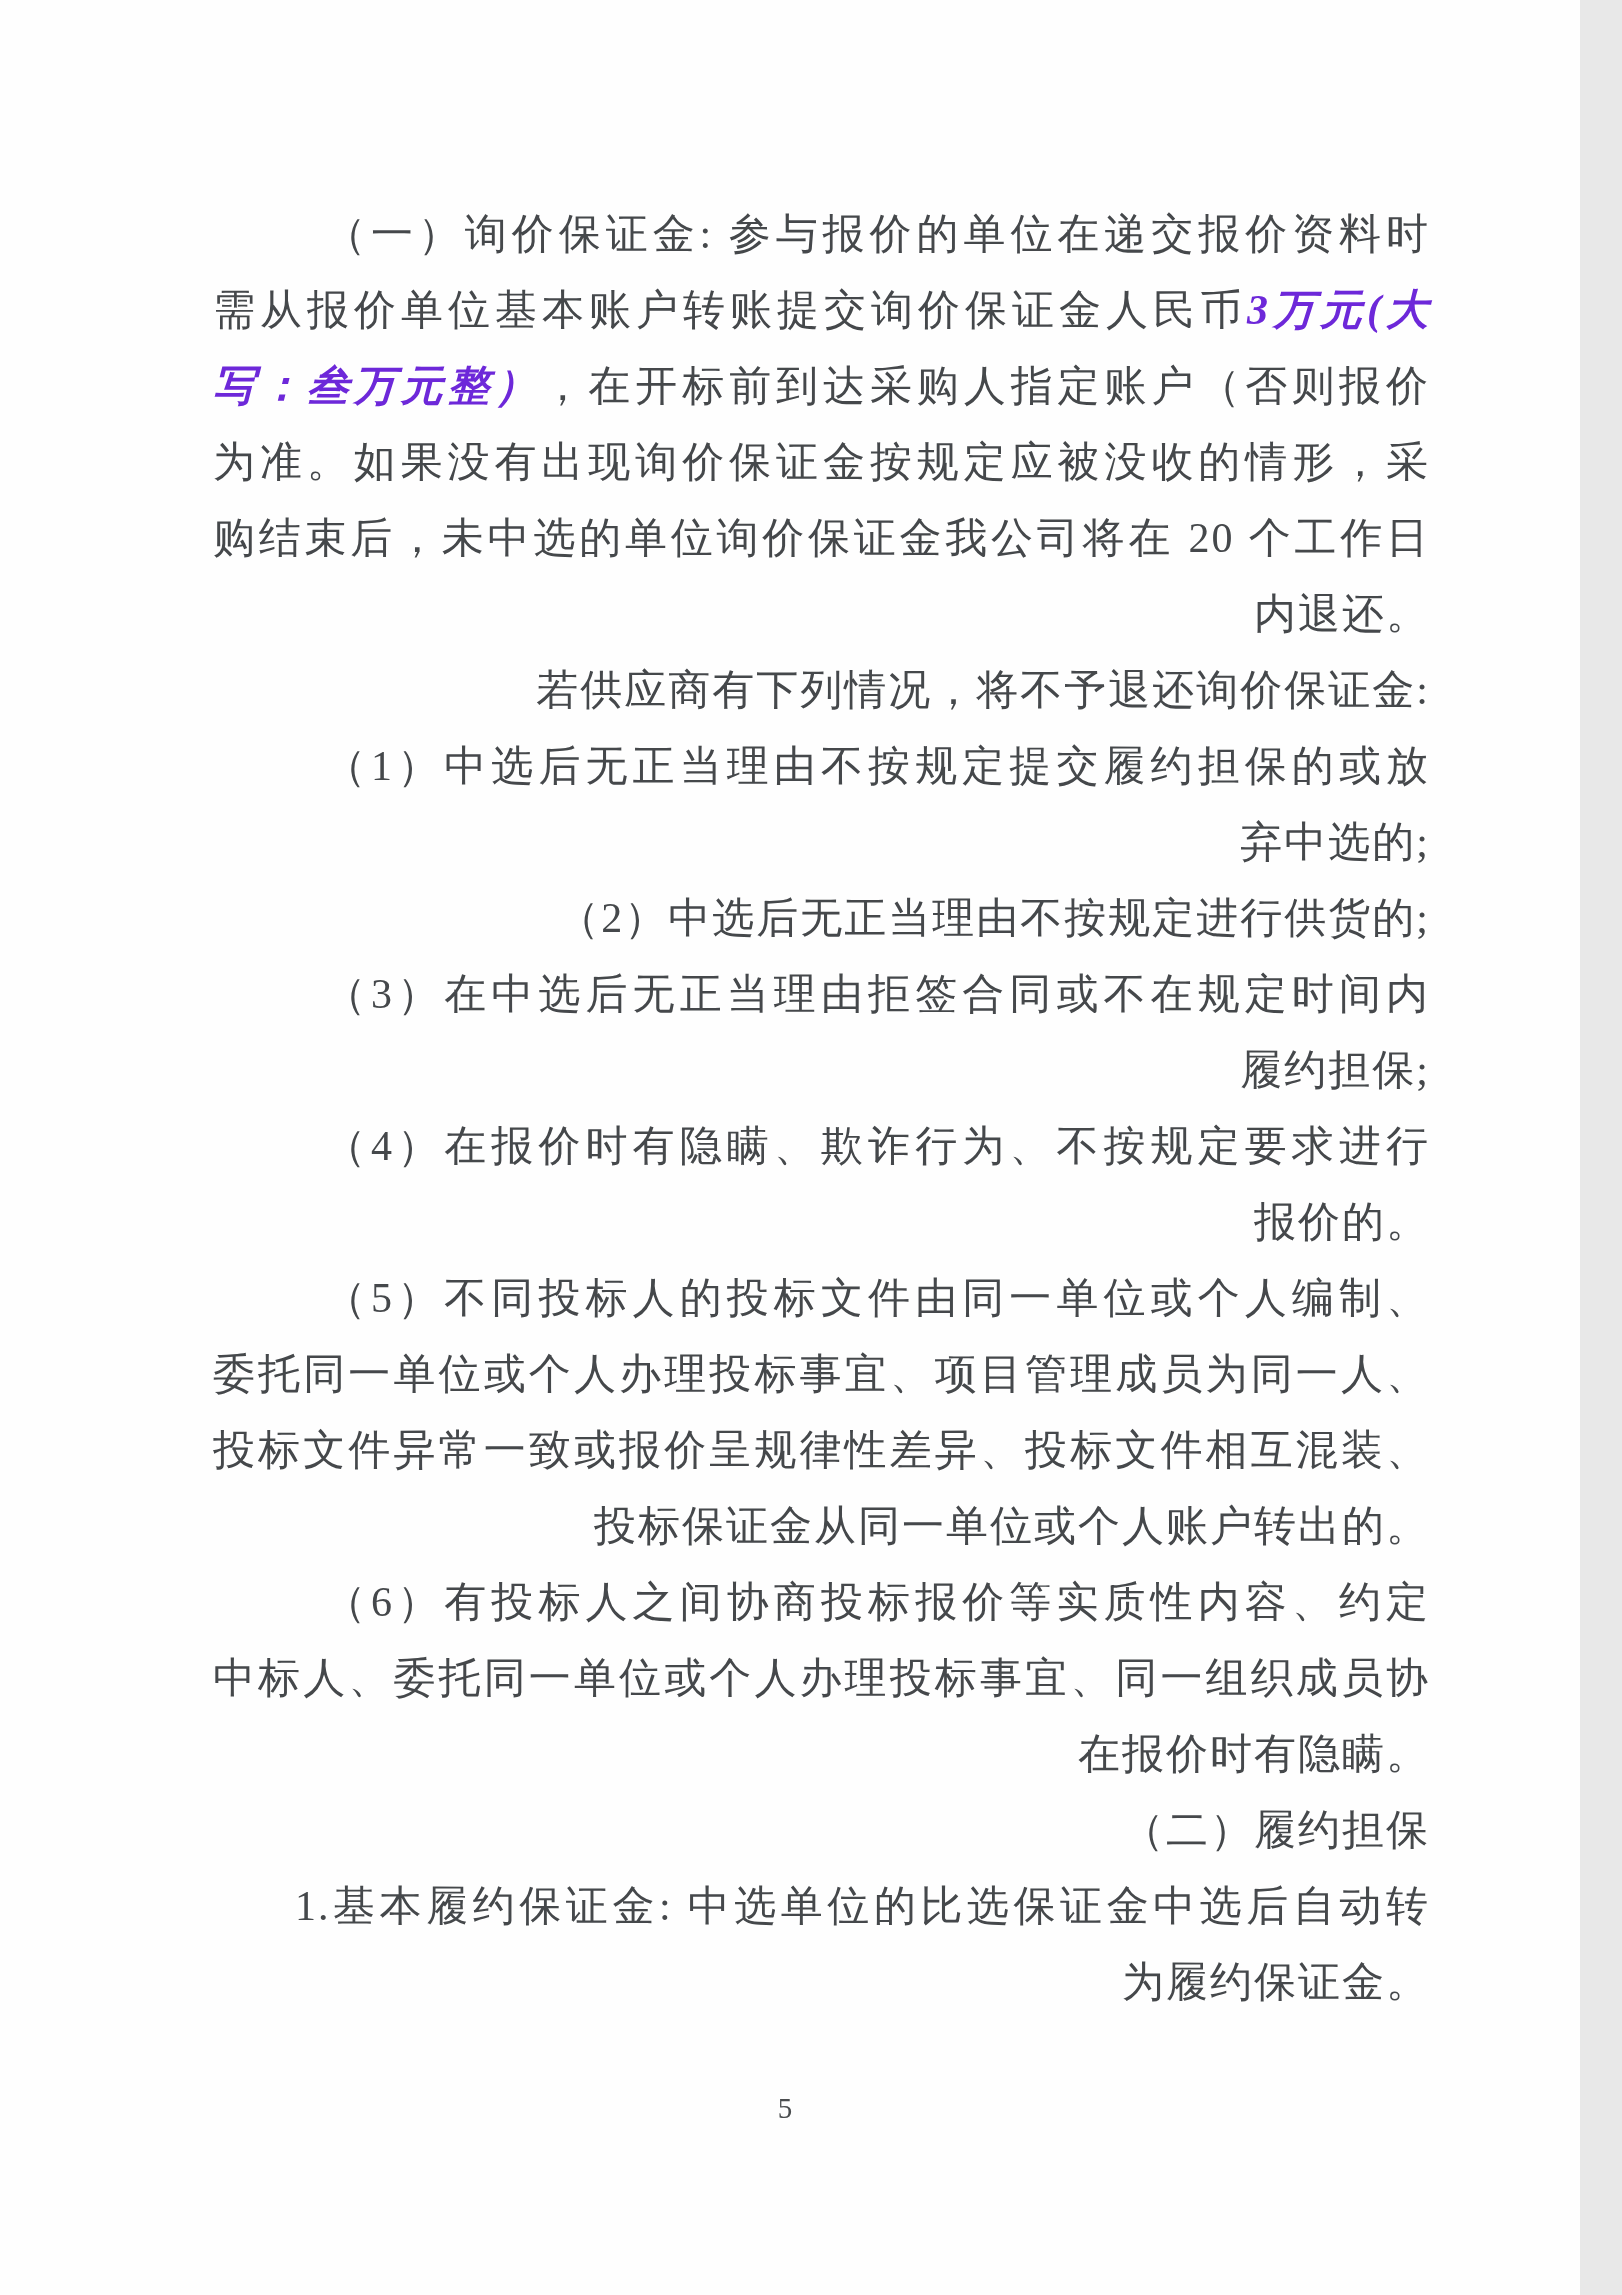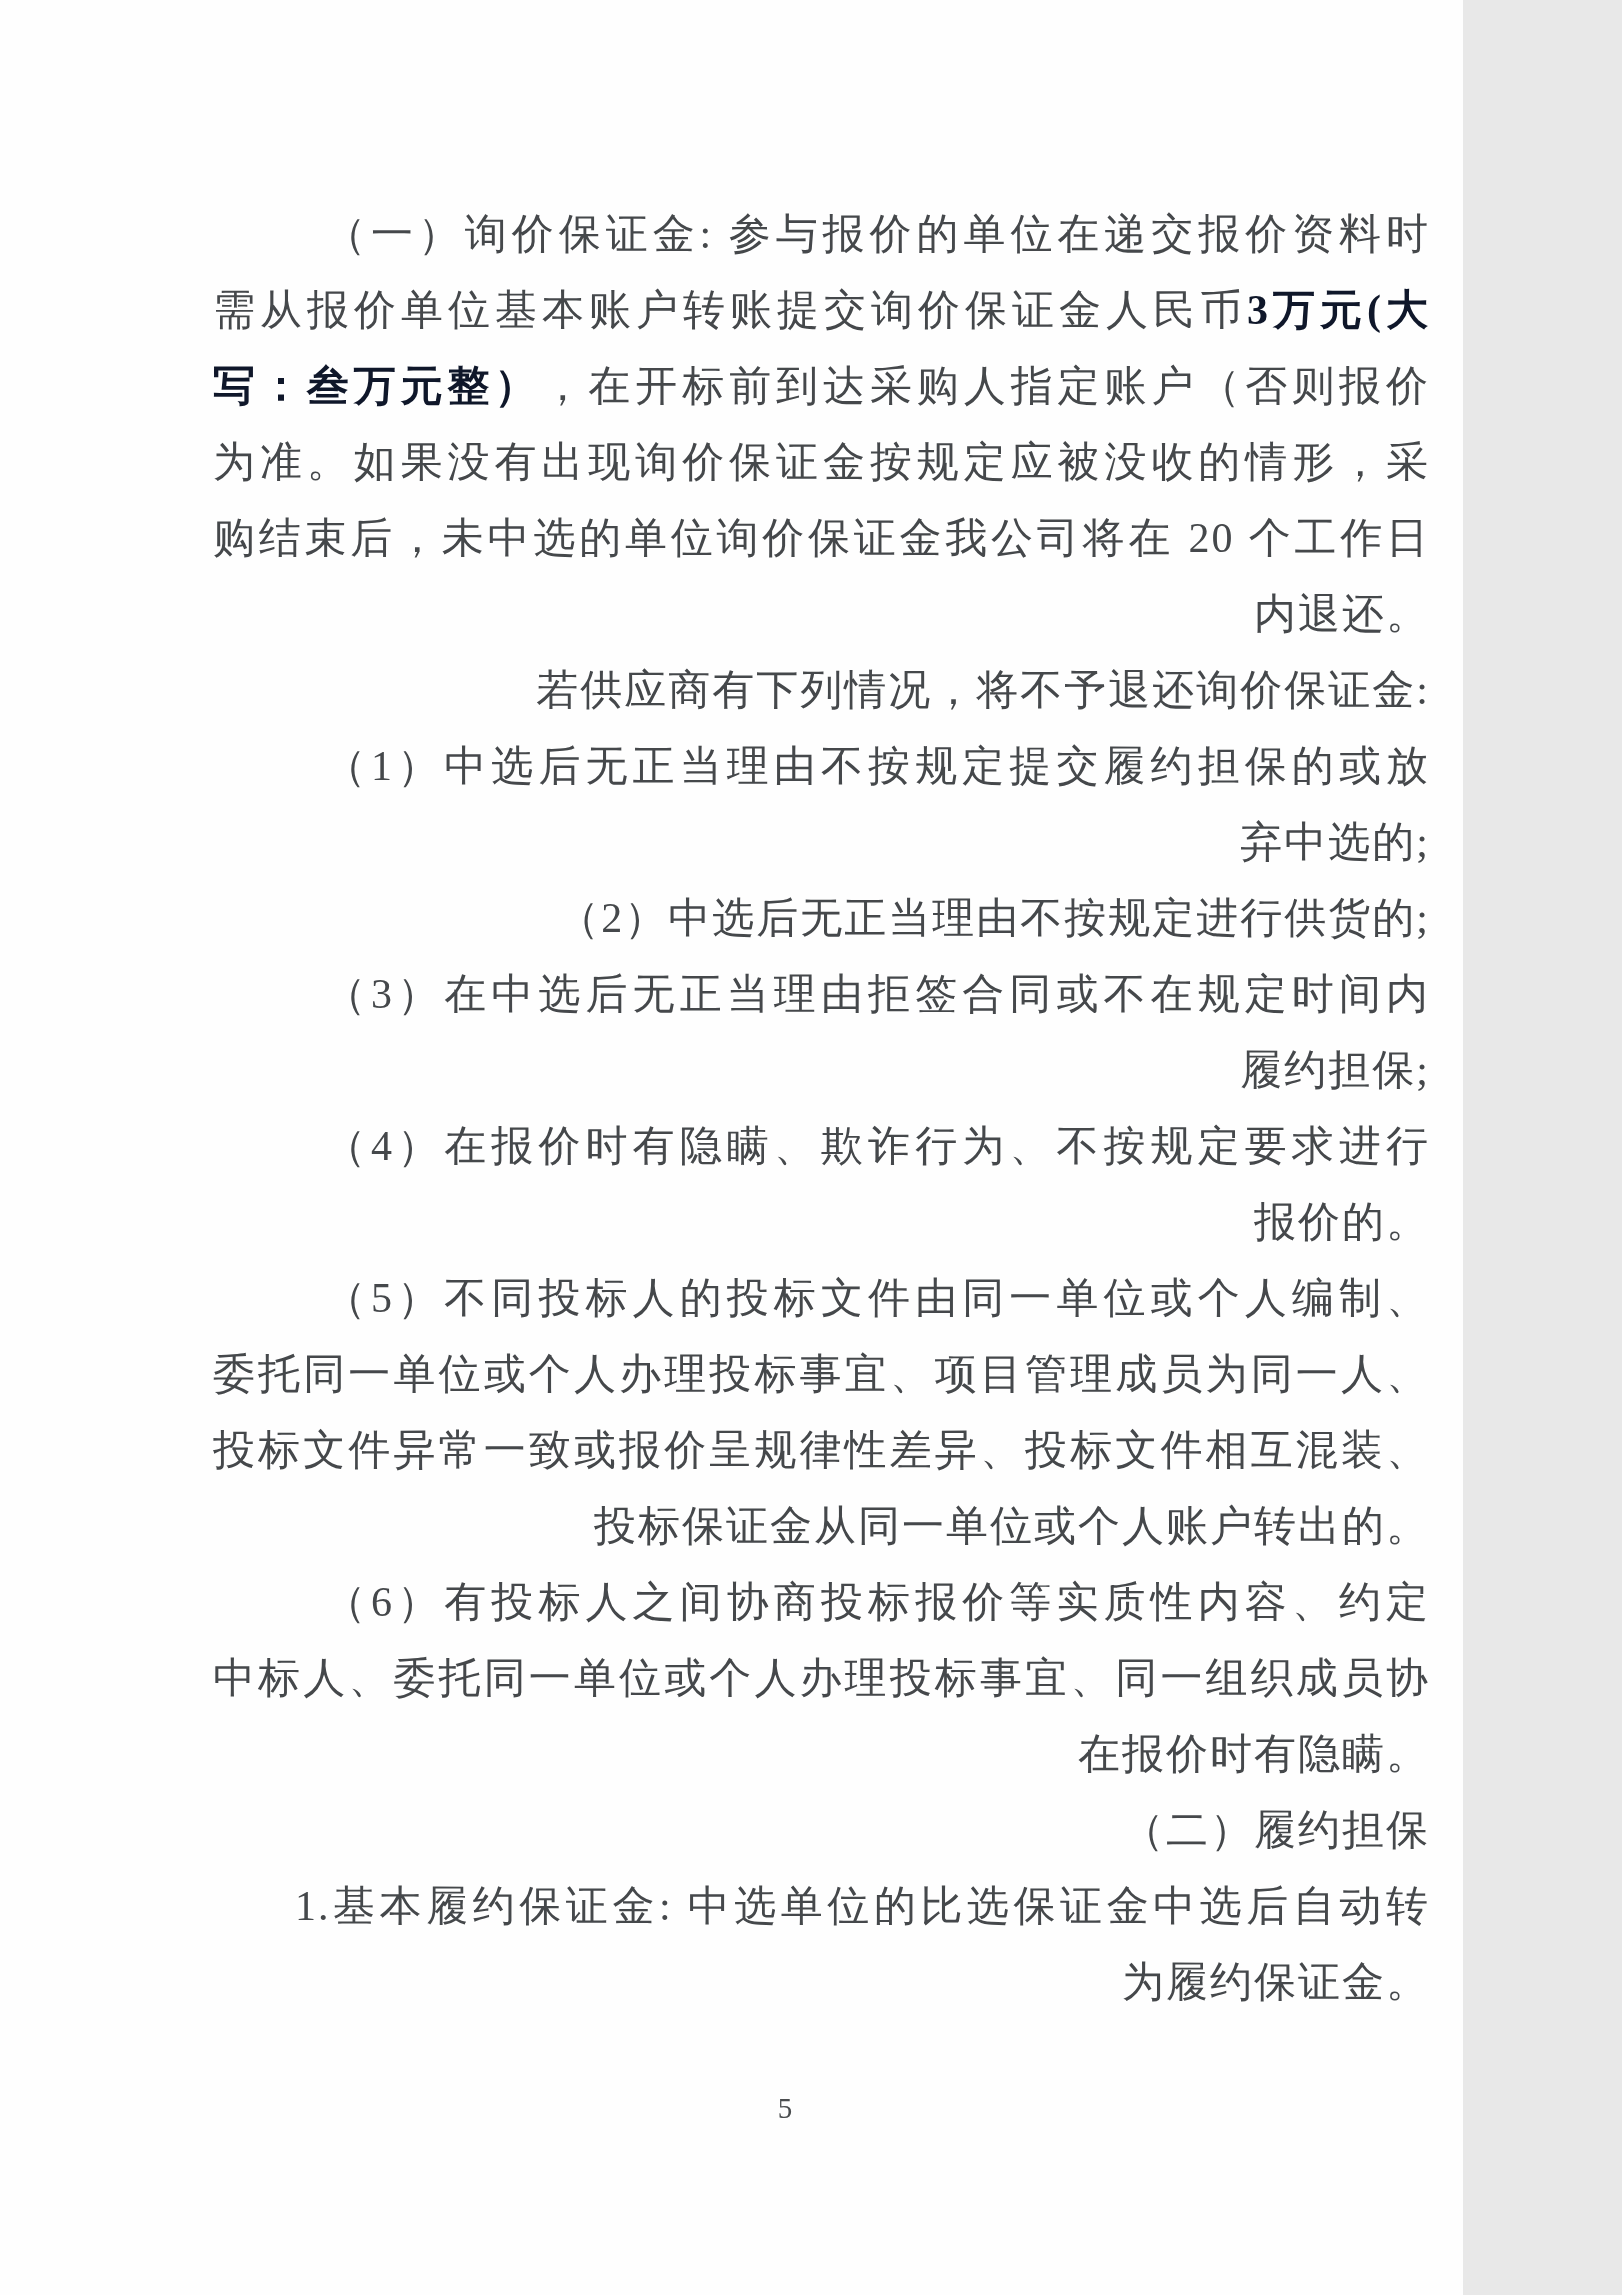--- a/index.html
+++ b/index.html
@@ -2,21 +2,21 @@
 <html style="font-size:10.5px"><head>
 <meta charset="utf-8">
 <style>
   html, body {
     margin: 0;
     padding: 0;
     background: #e8e8e8;
   }
   .page {
     position: relative;
-    width: 1463px;
+    width: 1580px;
     height: 2295px;
     background: #fefefe;
     overflow: hidden;
     font-family: "Liberation Serif", "DejaVu Serif", serif;
   }
   .doc-body {
     position: absolute;
     left: 213px;
     top: 196px;
     width: 1217px;
@@ -34,21 +34,22 @@
     white-space: normal;
     text-align: justify;
     text-align-last: justify;
     text-justify: inter-character;
   }
   .line.i2  { text-indent: 111px; }
   .line.i3  { text-indent: 131px; }
   .line.i15 { text-indent: 82px; }
   .line .bold {
     font-weight: 700;
-    color: #0f172a;
+    color: #6d28d9;
+    font-style: italic;
   }
   .page-number {
     position: absolute;
     left: 0;
     top: 2089px;
     width: 1570px;
     text-align: center;
     font-size: 29px;
     line-height: 39px;
     color: #4a4d4f;

